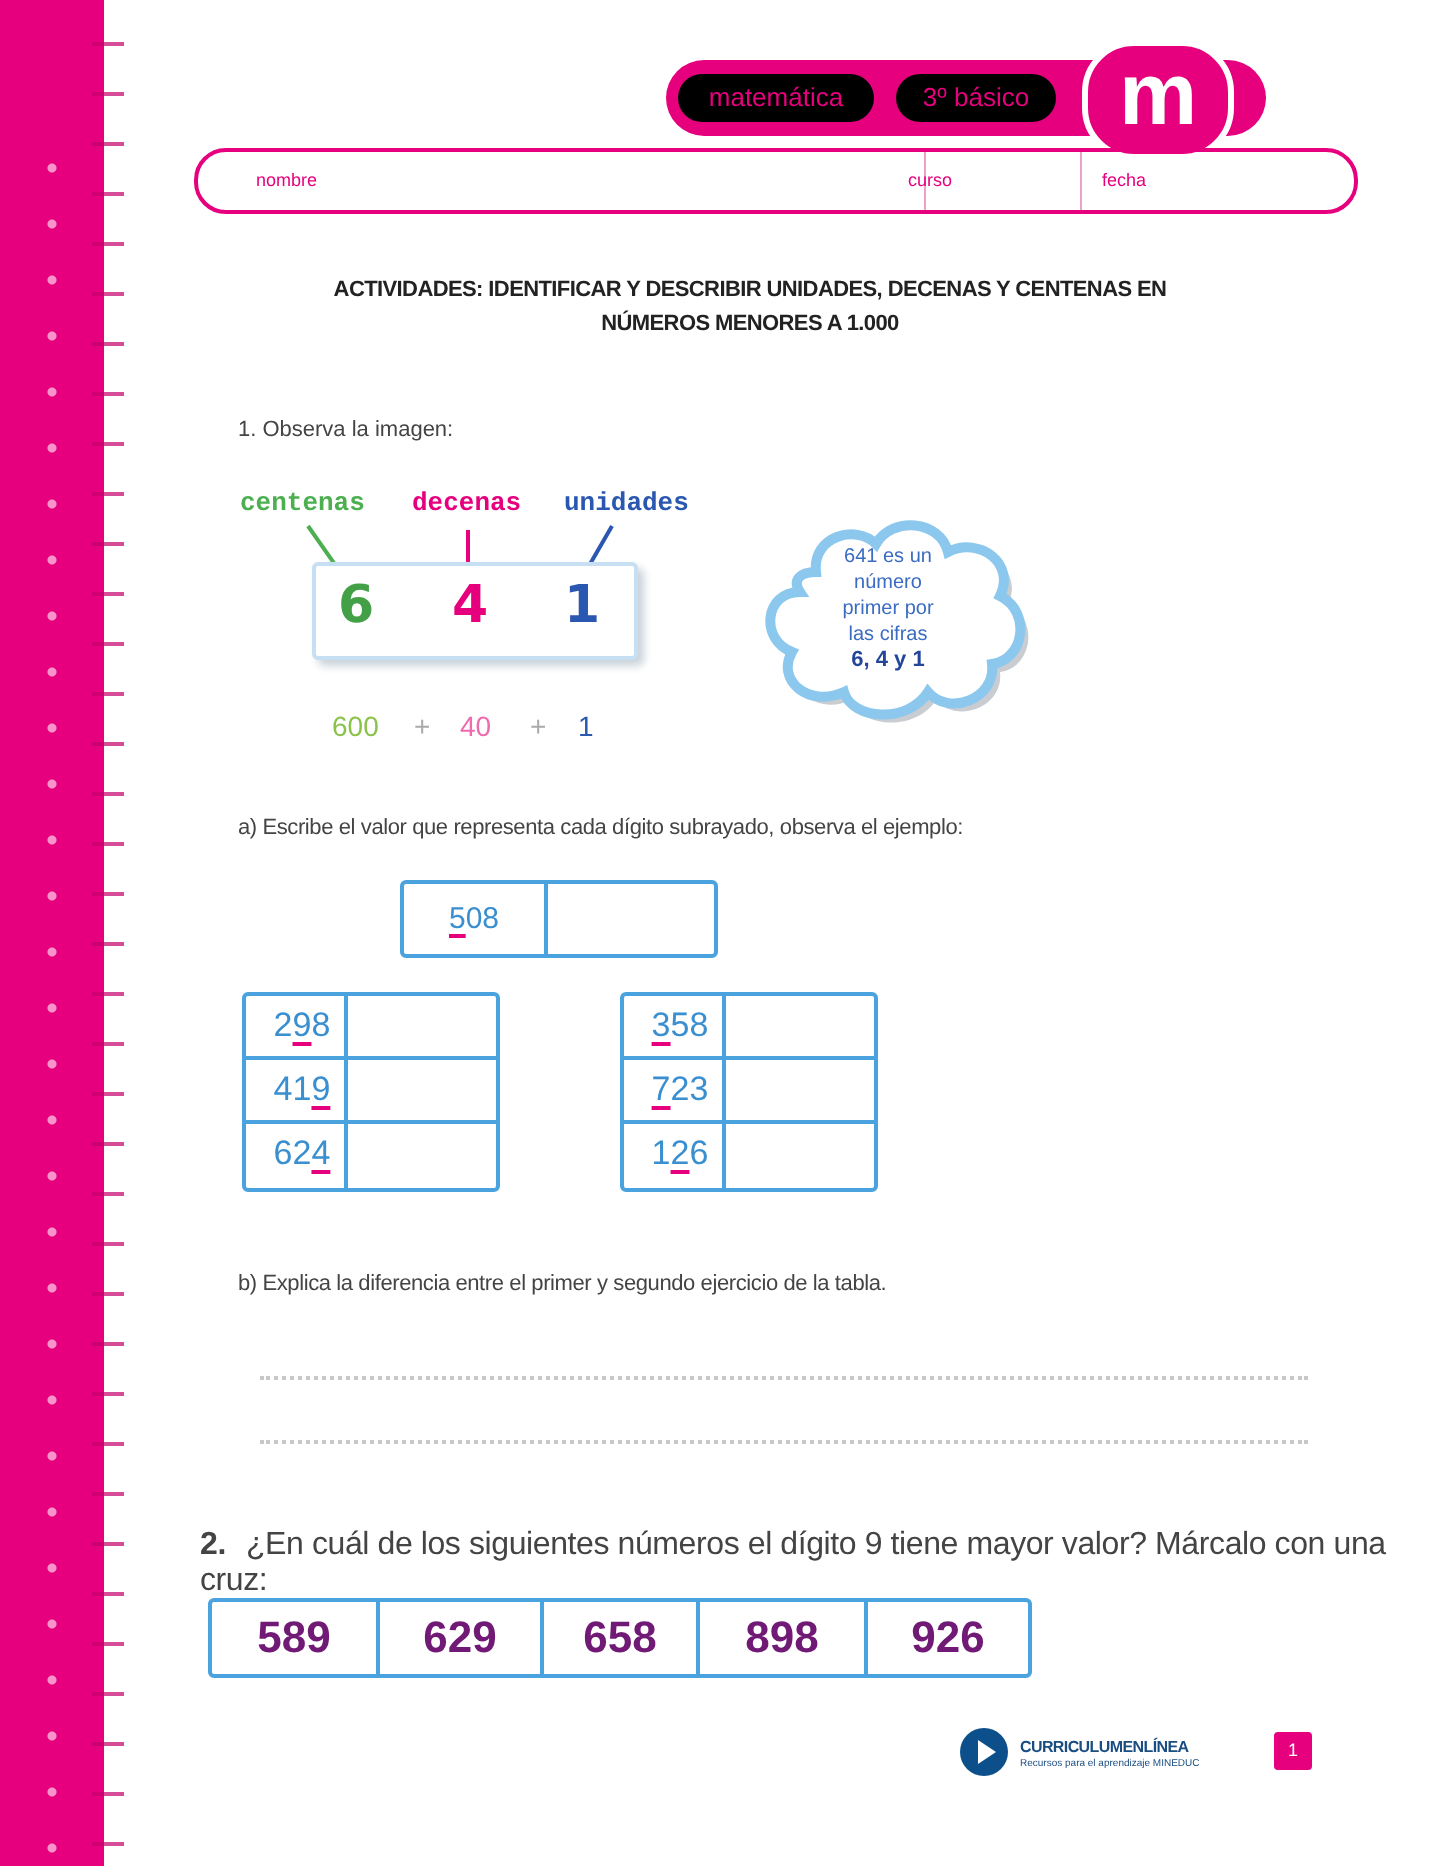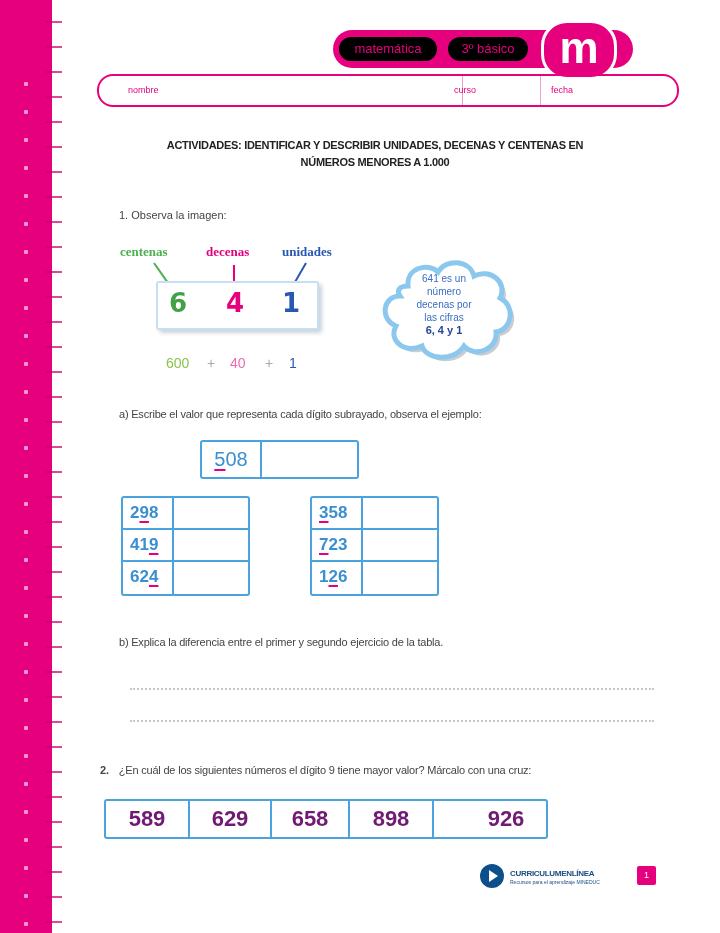--- a/index.html
+++ b/index.html
@@ -30,21 +30,21 @@
   .nb-nombre { left: 0; width: 345px; border-right: 1px solid #f0a0cc; margin-left: 19px; }
   .nb-curso { left: 345px; width: 97px; border-right: 1px solid #f0a0cc; }
   .nb-fecha { left: 442px; width: 138px; }
 
   .title { position: absolute; left: 110px; top: 137px; width: 530px; text-align: center; font-size: 11px; font-weight: bold;
     color: #222; line-height: 17px; letter-spacing: -0.3px; }
 
   .q1 { position: absolute; left: 119px; top: 209px; font-size: 11px; color: #444; }
 
   
-  .pv-label { position: absolute; top: 244px; font-size: 13px; font-weight: bold; font-family: Liberation Serif, serif; }
+  .pv-label { position: absolute; top: 244px; font-size: 13px; font-weight: bold; font-family: Liberation Mono, monospace; }
   .pv-c { left: 120px; color: #4caf50; }
   .pv-d { left: 206px; color: #e6007e; }
   .pv-u { left: 282px; color: #2a57b0; }
   .pv-box { position: absolute; left: 156px; top: 281px; width: 163px; height: 49px; border: 2px solid #c7dff2; border-radius: 3px;
     background: #fff; box-shadow: 3px 3px 4px #c9d3db; }
   .pv-digit { position: absolute; top: 288px; font-size: 26px; font-weight: bold; font-family: "DejaVu Sans", sans-serif; }
   .pd-6 { left: 169px; color: #43a047; }
   .pd-4 { left: 226px; color: #e6007e; }
   .pd-1 { left: 282px; color: #2a57b0; }
   .arrow { position: absolute; height: 2px; transform-origin: 0 50%; }
@@ -57,44 +57,44 @@
 
   
   .cloud { position: absolute; left: 378px; top: 256px; width: 140px; height: 108px; }
   .cloud-text { position: absolute; left: 384px; top: 272px; width: 120px; text-align: center; font-size: 10px; line-height: 13px; color: #3b6cc2; }
   .cloud-text b { color: #24469a; font-size: 11px; text-align: right; }
 
   .qa { position: absolute; left: 119px; top: 408px; font-size: 11px; color: #444; letter-spacing: -0.2px; }
 
   
   .ex-box { position: absolute; left: 200px; top: 440px; width: 159px; height: 39px; border: 2px solid #4aa3df; border-radius: 3px; display: flex; }
-  .ex-num { width: 60px; border-right: 2px solid #4aa3df; font-size: 20px; color: #3a8fd0; line-height: 35px; text-align: center; }
+  .ex-num { width: 72px; border-right: 2px solid #4aa3df; font-size: 15px; color: #3a8fd0; line-height: 35px; text-align: center; }
   .ex-ans { flex: 1; font-size: 20px; color: #e6007e; line-height: 35px; text-align: center; }
 
   
   .tbl { position: absolute; top: 496px; width: 129px; border: 2px solid #4aa3df; border-radius: 3px; }
   .tbl .row { display: flex; height: 32px; border-bottom: 2px solid #4aa3df; }
   .tbl .row:last-child { border-bottom: none; }
-  .tbl .num { width: 51px; border-right: 2px solid #4aa3df; font-size: 17px; color: #3a8fd0; line-height: 30px; padding-left: 7px; font-weight: bold; }
+  .tbl .num { width: 51px; border-right: 2px solid #4aa3df; font-size: 17px; color: #3a8fd0; line-height: 30px; padding-left: 7px; font-weight: normal; text-align: center; }
   .tbl .ans { flex: 1; }
   .tbl-l { left: 121px; }
   .tbl-r { left: 310px; }
   .u { text-decoration: underline; text-decoration-color: #e6007e; text-decoration-thickness: 2px; text-underline-offset: 3px; }
 
   .qb { position: absolute; left: 119px; top: 636px; font-size: 11px; color: #444; letter-spacing: -0.2px; }
   .line { position: absolute; left: 130px; width: 524px; height: 0; border-top: 2px dotted #c8c8c8; }
   .l1 { top: 688px; }
   .l2 { top: 720px; }
 
-  .q2 { position: absolute; left: 100px; top: 764px; font-size: 11px; color: #444; letter-spacing: -0.2px; }
+  .q2 { position: absolute; left: 100px; top: 764px; font-size: 16px; color: #444; letter-spacing: -0.2px; }
   .q2 .n { font-weight: bold; margin-right: 10px; }
 
   .opts { position: absolute; left: 104px; top: 799px; height: 40px; display: flex; border: 2px solid #4aa3df; border-radius: 3px; }
   .opt { height: 36px; border-right: 2px solid #4aa3df; font-size: 22px; font-weight: bold; color: #701a75; line-height: 36px; text-align: center; }
-  .opt:last-child { border-right: none; margin-left: 32px; }
+  .opt:last-child { border-right: none; }
 
   
   .f-logo { position: absolute; left: 480px; top: 864px; width: 24px; height: 24px; border-radius: 50%; background: #0d4f8b; }
   .f-logo::after { content: ""; position: absolute; left: 9px; top: 6px; border-left: 9px solid #fff; border-top: 6px solid transparent; border-bottom: 6px solid transparent; }
   .f-brand { position: absolute; left: 510px; top: 869px; font-size: 8px; font-weight: bold; color: #1a4d80; letter-spacing: -0.3px; text-align: center; }
   .f-sub { position: absolute; left: 510px; top: 879px; font-size: 5px; color: #1a4d80; }
   .f-page { position: absolute; left: 637px; top: 866px; width: 19px; height: 19px; background: #e6007e; color: #fff; font-size: 9px; text-align: center; line-height: 19px; border-radius: 2px; }
 </style>
 </head>
 <body>
@@ -141,21 +141,21 @@
 <div class="sum sp2">+</div>
 <div class="sum s3">1</div>
 
 <svg class="cloud" viewBox="0 0 140 108">
   <path d="M30 30 C28 12 50 6 60 16 C68 2 92 4 96 20 C112 12 130 26 122 42 C138 50 134 74 118 76 C120 94 96 102 86 90 C76 106 48 104 44 90 C26 98 10 84 18 70 C2 64 4 40 22 40 C18 34 22 30 30 30 Z" fill="#c9ccd0" transform="translate(4,4)"></path>
   <path d="M30 30 C28 12 50 6 60 16 C68 2 92 4 96 20 C112 12 130 26 122 42 C138 50 134 74 118 76 C120 94 96 102 86 90 C76 106 48 104 44 90 C26 98 10 84 18 70 C2 64 4 40 22 40 C18 34 22 30 30 30 Z" fill="#ffffff" stroke="#8cc8ee" stroke-width="5"></path>
 </svg>
 <div class="cloud-text">
   <div>641 es un</div>
   <div>número</div>
-  <div>decenas por</div>
+  <div>primer por</div>
   <div>las cifras</div>
   <b>6, 4 y 1</b>
 </div>
 
 <div class="qa">a) Escribe el valor que representa cada dígito subrayado, observa el ejemplo:</div>
 
 <div class="ex-box">
   <div class="ex-num"><span class="u">5</span><span>08</span></div>
 </div>
 

